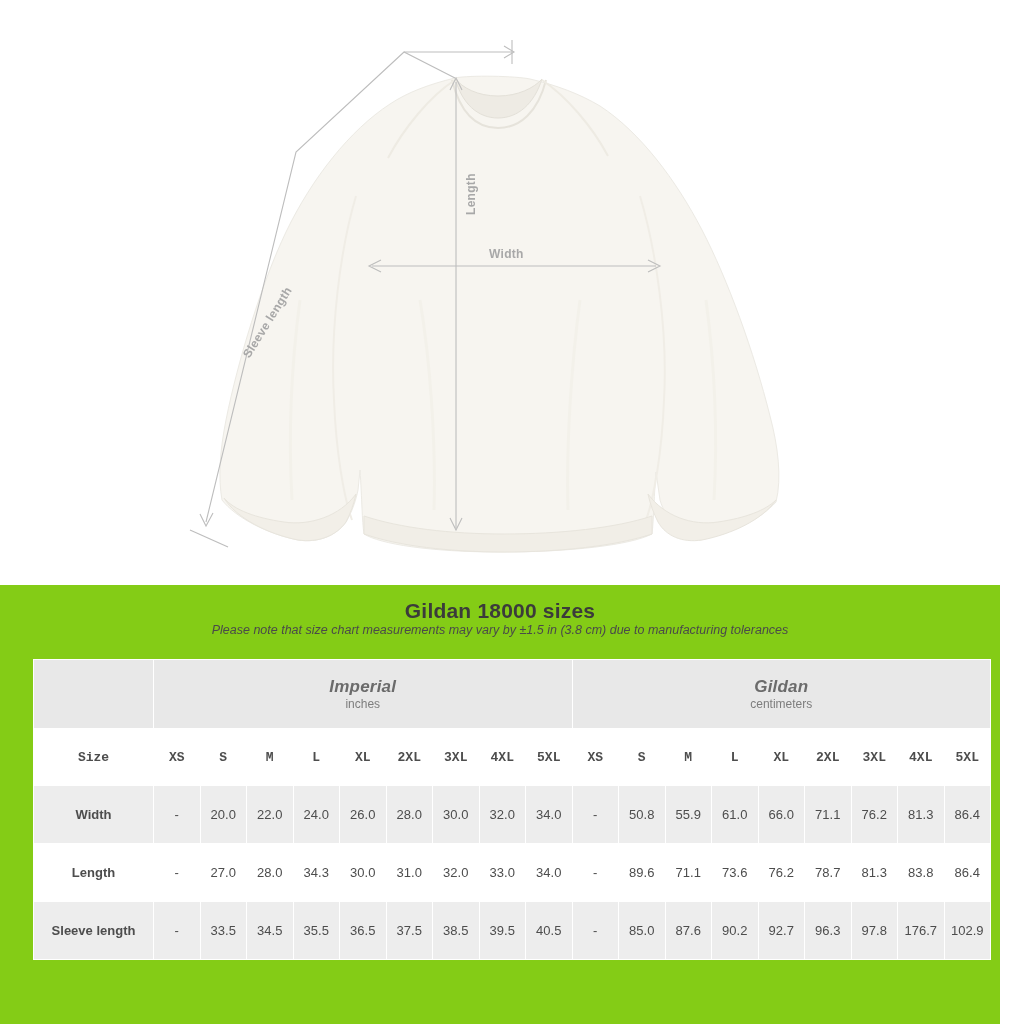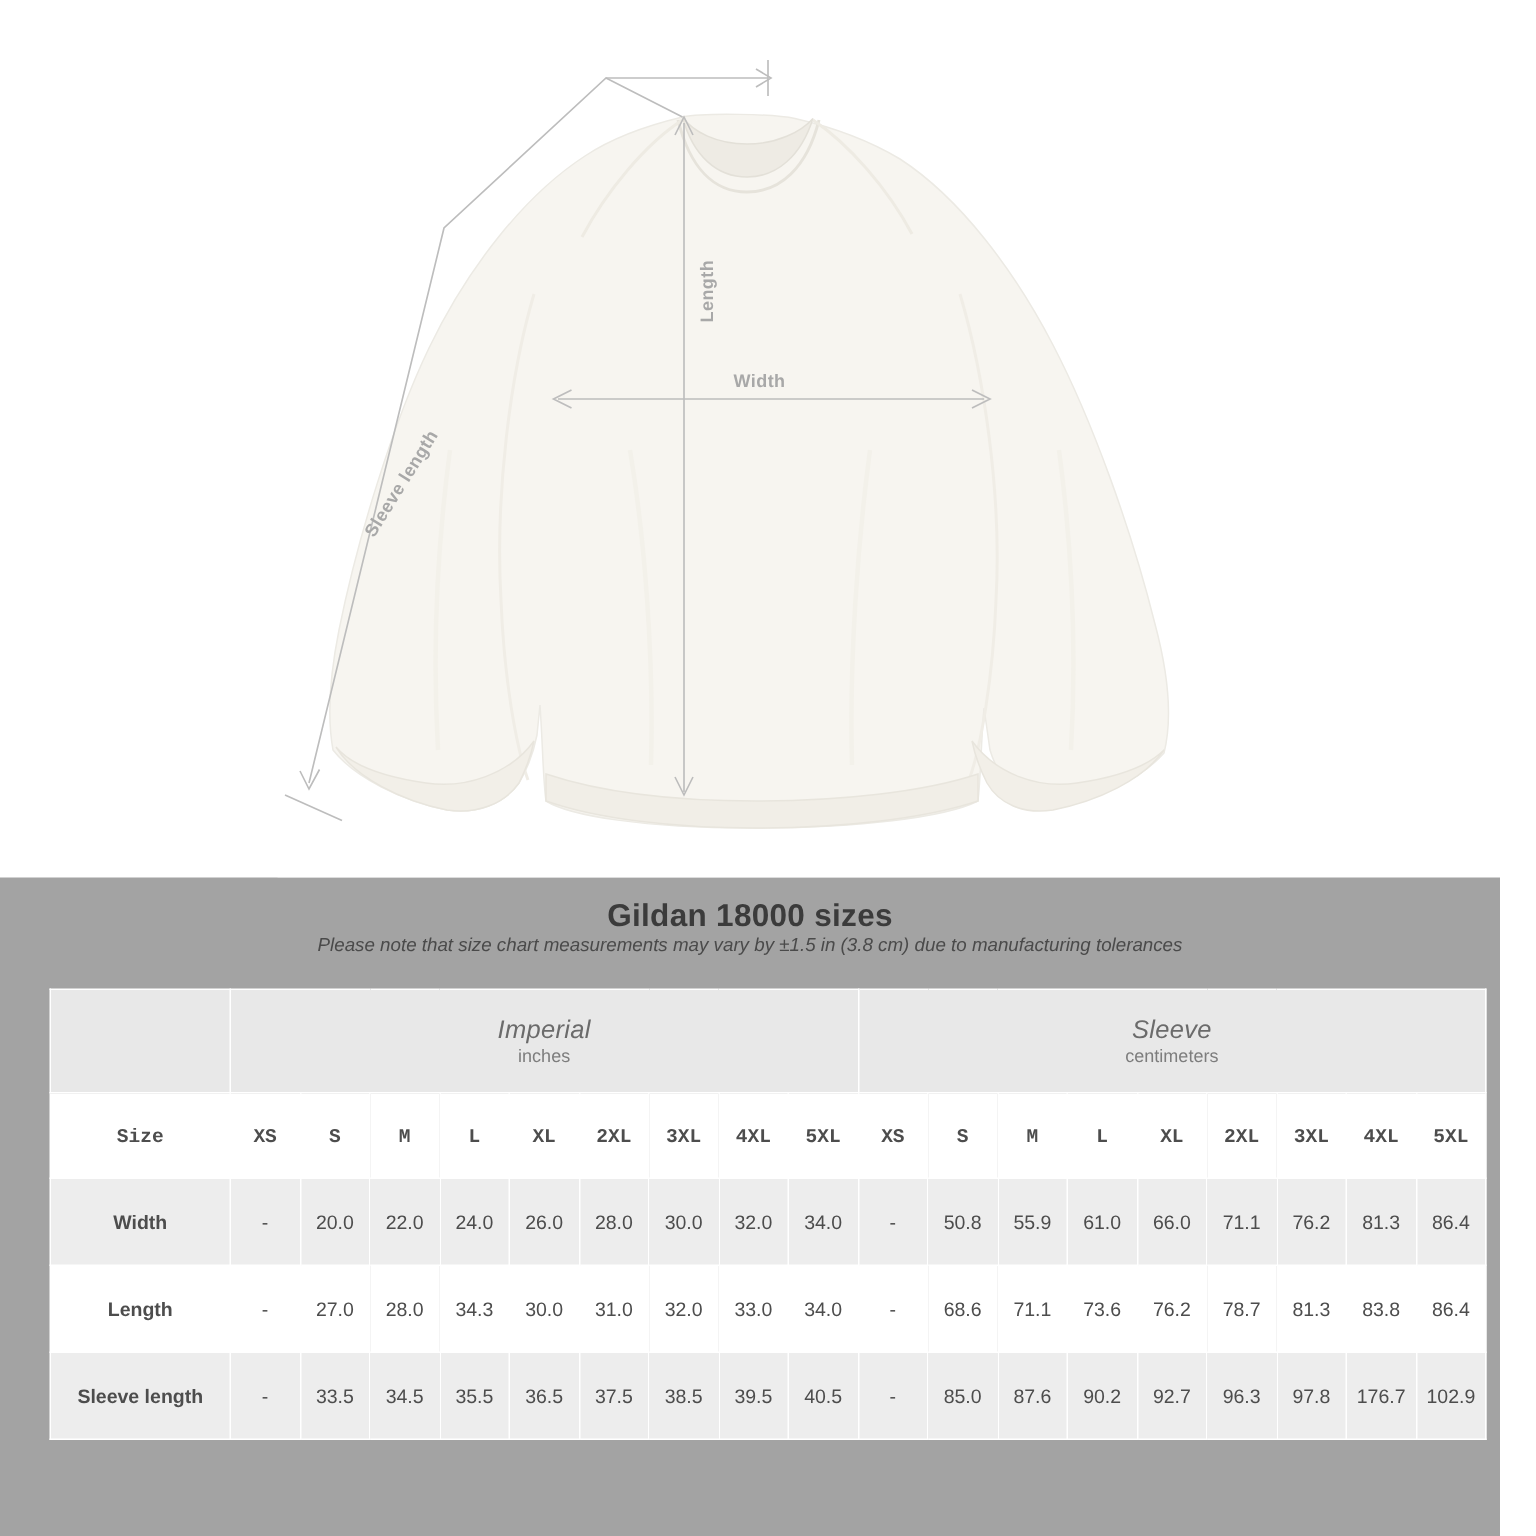--- a/index.html
+++ b/index.html
@@ -9,21 +9,21 @@
     width: 1024px;
     height: 1024px;
     background: #ffffff;
     font-family: "Liberation Sans", sans-serif;
   }
   .page {
     position: relative;
     width: 1000px;
     height: 1024px;
     overflow: hidden;
-    background: #a3a3a3;
+    background: #84cc16;
   }
 
   
   .garment-area {
     position: relative;
     width: 1024px;
     height: 585px;
     background: #ffffff;
   }
   .garment-svg { position: absolute; top: 0; left: 0; }
@@ -81,21 +81,21 @@
   }
   
   .sys-cell {
     background: #e8e8e8;
     height: 69px;
     color: #6d6d6d;
   }
   .sys-name {
     font-size: 17px;
     font-style: italic;
-    font-weight: normal;
+    font-weight: bold;
     color: #6b6b6b;
     letter-spacing: 0.2px;
   }
   .sys-unit {
     font-size: 12px;
     color: #7d7d7d;
     margin-top: 0;
   }
   .hdr-row td {
     background: #ffffff;
@@ -219,21 +219,21 @@
         <col span="18">
       </colgroup>
       <tbody>
         <tr>
           <td class="sys-cell"></td>
           <td class="sys-cell" colspan="9">
             <div class="sys-name">Imperial</div>
             <div class="sys-unit">inches</div>
           </td>
           <td class="sys-cell" colspan="9">
-            <div class="sys-name">Sleeve</div>
+            <div class="sys-name">Gildan</div>
             <div class="sys-unit">centimeters</div>
           </td>
         </tr>
 
         <tr class="hdr-row">
           <td class="rowlabel-head">Size</td>
           <td>XS</td>
           <td>S</td>
           <td>M</td>
           <td>L</td>
@@ -280,21 +280,21 @@
           <td>-</td>
           <td>27.0</td>
           <td>28.0</td>
           <td>34.3</td>
           <td>30.0</td>
           <td>31.0</td>
           <td>32.0</td>
           <td>33.0</td>
           <td>34.0</td>
           <td>-</td>
-          <td>68.6</td>
+          <td>89.6</td>
           <td>71.1</td>
           <td>73.6</td>
           <td>76.2</td>
           <td>78.7</td>
           <td>81.3</td>
           <td>83.8</td>
           <td>86.4</td>
         </tr>
 
         <tr class="band band-shaded">

